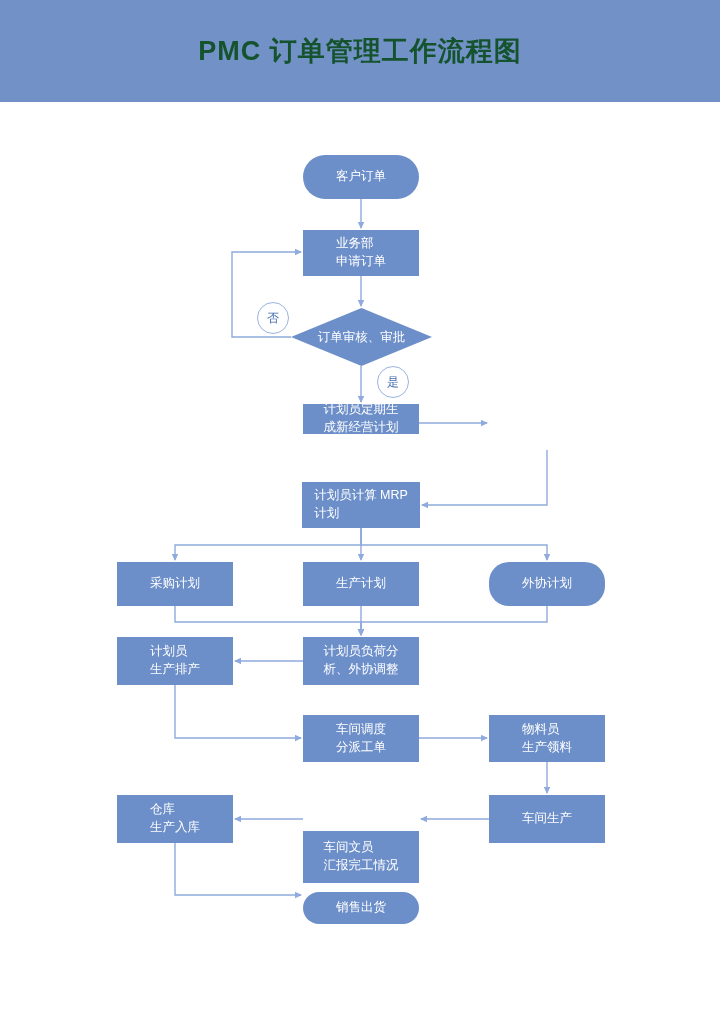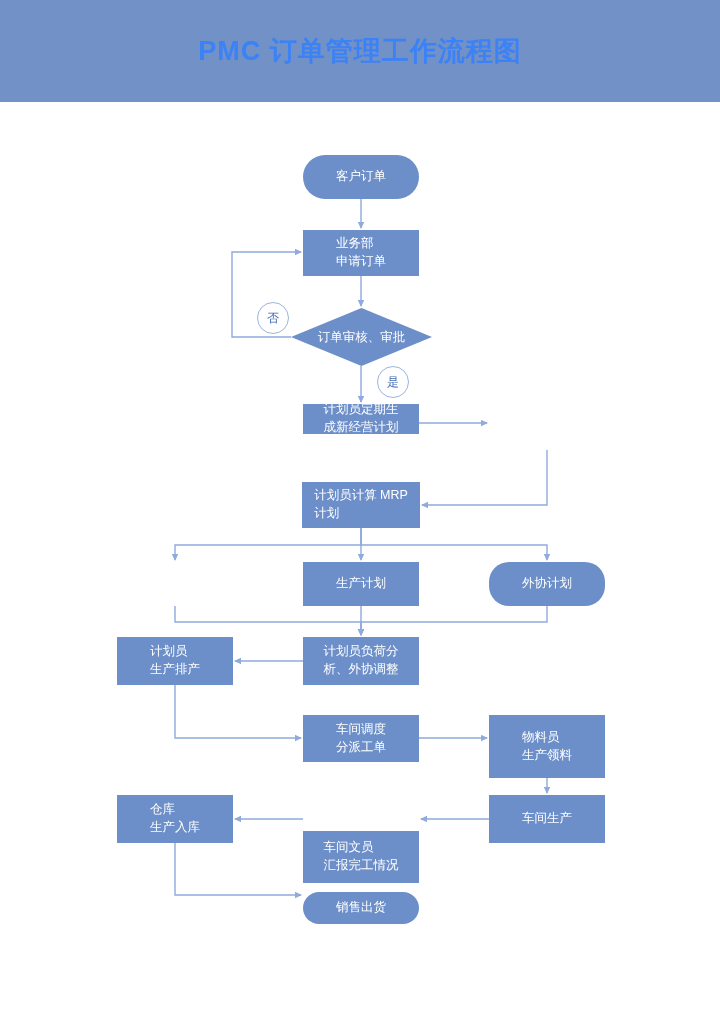--- a/index.html
+++ b/index.html
@@ -28,21 +28,21 @@
   }
   #header-title {
     position: absolute;
     left: 0;
     top: 0;
     width: 720px;
     height: 102px;
     display: flex;
     align-items: center;
     justify-content: center;
-    color: #3b82f6;
+    color: #14532d;
     font-size: 27px;
     font-weight: bold;
     letter-spacing: 1px;
     white-space: nowrap;
   }
   
   #connectors {
     position: absolute;
     left: 0;
     top: 0;
@@ -179,35 +179,36 @@
 
   <div class="branch-label" style="left:377px; top:366px;">是</div>
 
   <div class="node process" style="left:303px; top:404px; width:116px; height:30px;">计划员定期生
 成新经营计划</div>
 
 
   <div class="node process" style="left:302px; top:482px; width:118px; height:46px;">计划员计算 MRP
 计划</div>
 
+  <div class="node process" style="left:117px; top:562px; width:116px; height:44px;">采购计划</div>
 
   <div class="node process" style="left:303px; top:562px; width:116px; height:44px;">生产计划</div>
 
   <div class="node process" style="left:489px; top:562px; width:116px; height:44px;border-radius:20px;">外协计划</div>
 
   <div class="node process" style="left:117px; top:637px; width:116px; height:48px;">计划员
 生产排产</div>
 
   <div class="node process" style="left:303px; top:637px; width:116px; height:48px;">计划员负荷分
 析、外协调整</div>
 
   <div class="node process" style="left:303px; top:715px; width:116px; height:47px;">车间调度
 分派工单</div>
 
-  <div class="node process" style="left:489px; top:715px; width:116px; height:63px;">物料员
+  <div class="node process" style="left:489px; top:715px; width:116px; height:47px;">物料员
 生产领料</div>
 
   <div class="node process" style="left:117px; top:795px; width:116px; height:48px;">仓库
 生产入库</div>
 
   <div class="node process" style="left:303px; top:795px; width:116px; height:52px;margin-top:36px;">车间文员
 汇报完工情况</div>
 
   <div class="node process" style="left:489px; top:795px; width:116px; height:48px;">车间生产</div>
 

